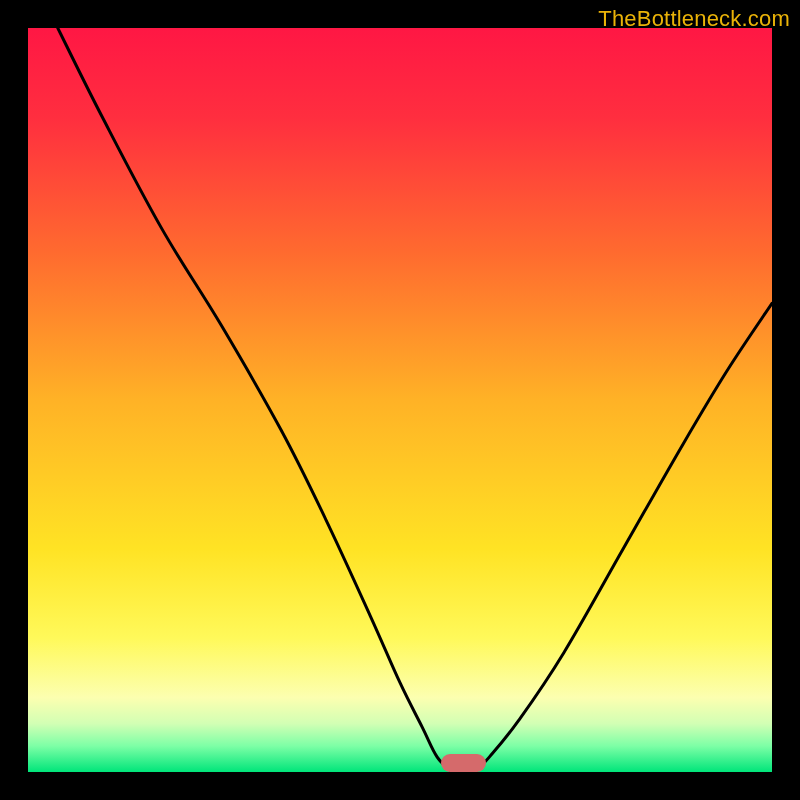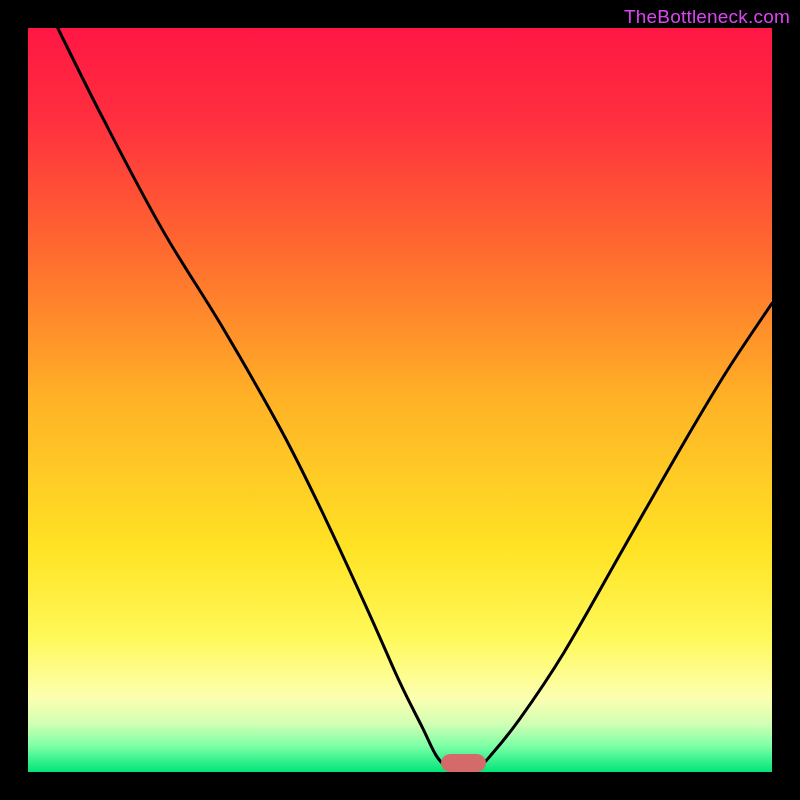--- a/index.html
+++ b/index.html
@@ -14,22 +14,22 @@
   .frame {
     position: relative;
     width: 800px;
     height: 800px;
     background: #000;
   }
   .watermark {
     position: absolute;
     top: 6px;
     right: 10px;
-    color: #d946ef;
-    font-size: 19px;
+    color: #eab308;
+    font-size: 22px;
     font-weight: 500;
     letter-spacing: 0.2px;
     z-index: 10;
   }
   .plot {
     position: absolute;
     left: 28px;
     top: 28px;
     width: 744px;
     height: 744px;

